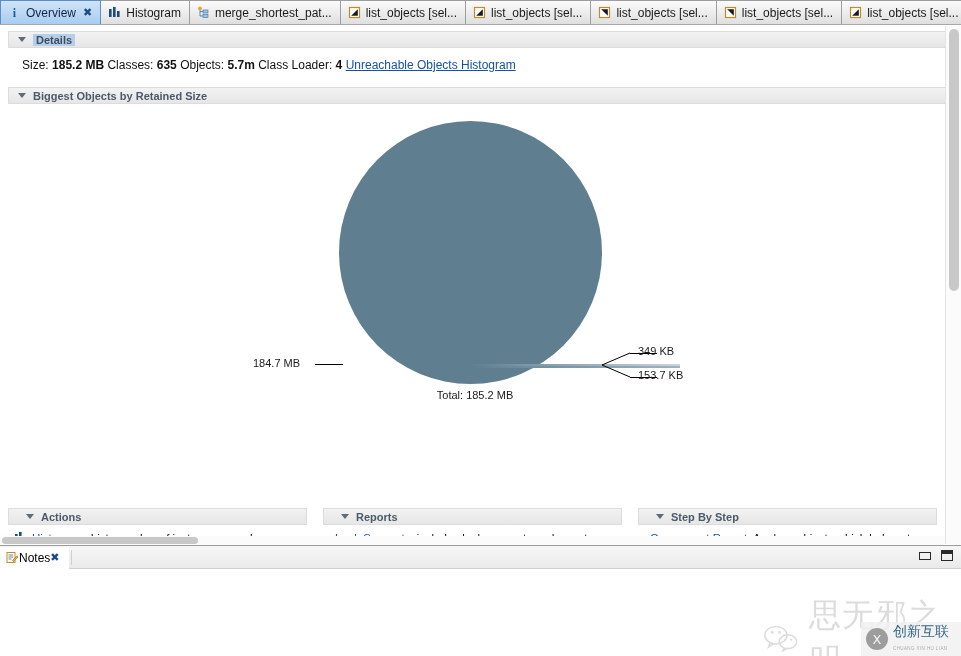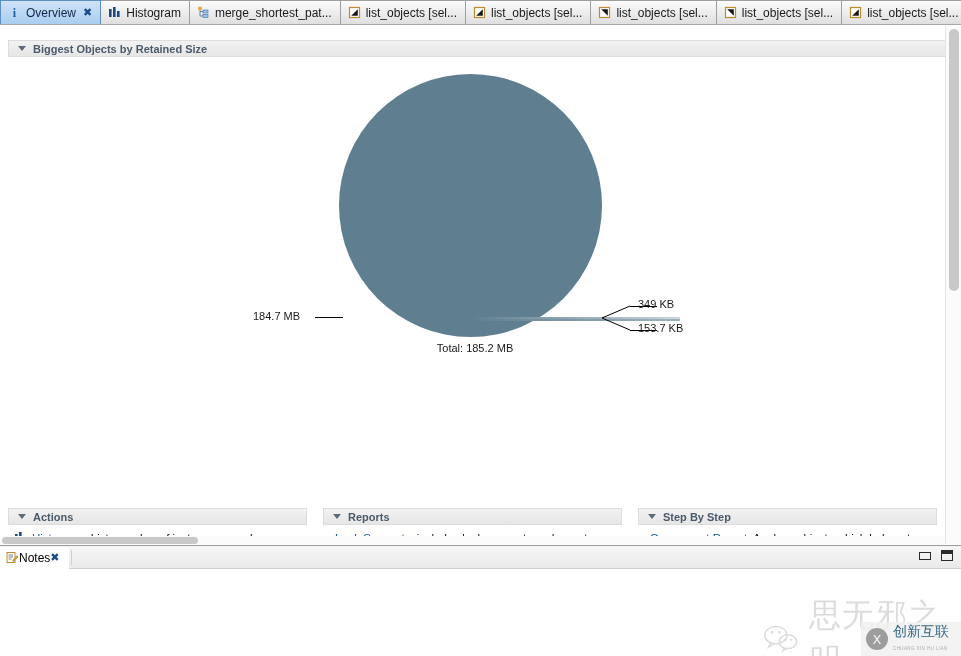--- a/index.html
+++ b/index.html
@@ -94,21 +94,21 @@
   .total { position:absolute; left:0; right:11px; top:283px; text-align:center;
            font-size:11px; color:#1a1a1a; }
 
   
   .panels { position:absolute; left:0; top:483px; width:945px; height:60px;
             display:flex; gap:0; overflow:hidden; }
   .panel { flex:1 1 0; min-width:0; padding:0 8px; overflow:hidden; }
   .panel-hdr {
     height:17px; background:linear-gradient(#f2f2f2,#e6e6e6);
     border:1px solid #dcdcdc; display:flex; align-items:center; gap:7px;
-    padding-left:9px; color:#4a5a6a; font-weight:bold; font-size:11px;
+    padding-left:17px; color:#4a5a6a; font-weight:bold; font-size:11px;
   }
   .panel-body { padding:6px 0 0 6px; font-size:11.5px; line-height:15px; color:#111; }
   .prow { display:flex; gap:5px; align-items:flex-start; margin-bottom:2px; }
   .prow .txt { flex:1; min-width:0; }
 
   
   .vscroll { position:absolute; right:0; top:26px; width:16px; height:518px;
              background:#fbfbfb; border-left:1px solid #e4e4e4; }
   .vthumb { position:absolute; left:3px; top:3px; width:10px; height:262px;
             background:#c8c8c8; border-radius:5px; }
@@ -235,21 +235,36 @@
           <rect x="1.5" y="1.5" width="10" height="10" fill="#fff" stroke="#c08b2a" stroke-width="1.2"></rect>
           <path d="M3.2 9.8 L9.8 9.8 L9.8 3.2 Z" fill="#18181c"></path>
         </svg>
       </span>
       <span class="label">list_objects [sel...</span>
     </div>
   </div>
 
   <div class="editor">
 
-
+    <div class="section-hdr">
+      <span class="twisty"></span>
+      <span class="hdr-title sel">Details</span>
+    </div>
+
+    <div class="details-line">
+      <span>Size:</span>
+      <b>185.2 MB</b>
+      <span>Classes:</span>
+      <b>635</b>
+      <span>Objects:</span>
+      <b>5.7m</b>
+      <span>Class Loader:</span>
+      <b>4</b>
+      <span class="link">Unreachable Objects Histogram</span>
+    </div>
 
     <div class="section-hdr" style="margin-top:15px;">
       <span class="twisty"></span>
       <span class="hdr-title">Biggest Objects by Retained Size</span>
     </div>
 
     <div class="chartzone">
       <div class="pie"></div>
       <div class="sliver1"></div>
       <div class="sliver2"></div>

